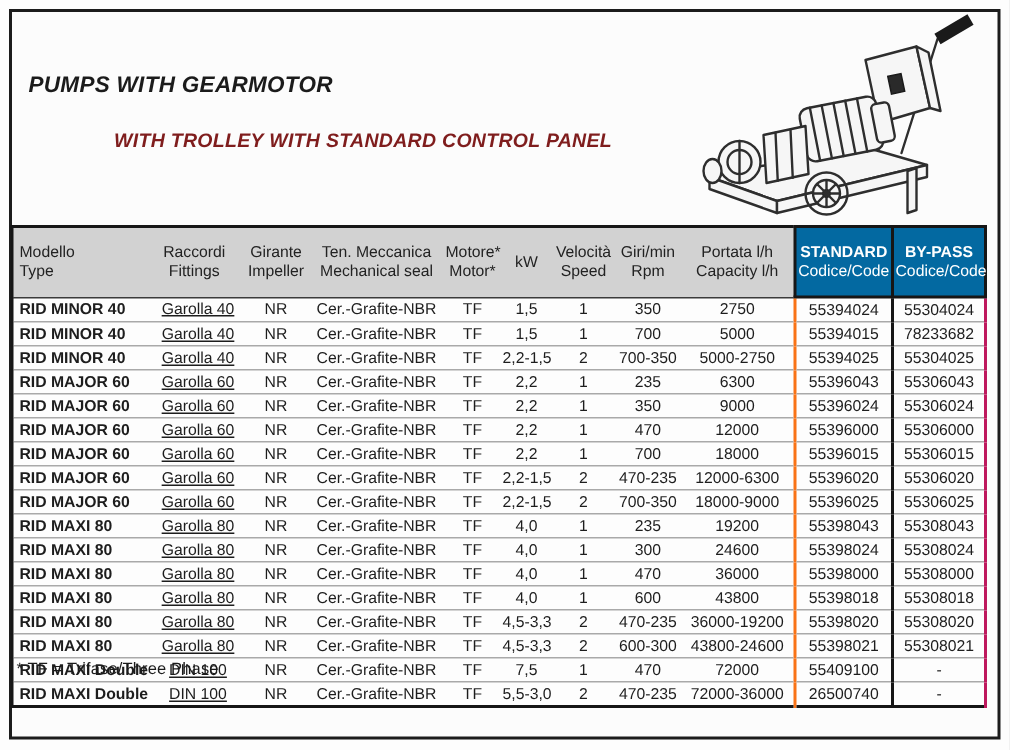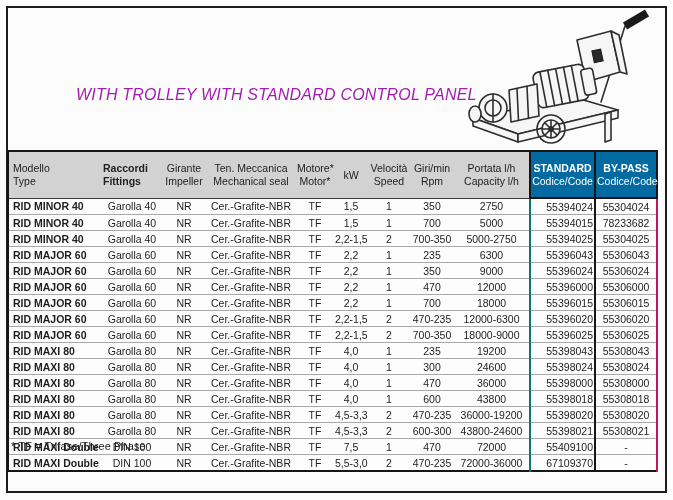--- a/index.html
+++ b/index.html
@@ -11,68 +11,69 @@
     position:absolute; left:6px; top:6px; right:6px; bottom:7px;
     border:2px solid #1c1c1c; background:#fcfcfc;
   }
   .title1 {
     position:absolute; left:19px; top:48px;
     font-size:15px; font-weight:bold; font-style:italic; color:#1b1b1b;
     letter-spacing:0.2px; white-space:nowrap;
   }
   .title2 {
     position:absolute; left:76px; top:86px;
-    font-size:16px; font-weight:normal; font-style:italic; color:#a21caf;
+    font-size:13px; font-weight:bold; font-style:italic; color:#7f1d1d;
     letter-spacing:0.2px; white-space:nowrap;
   }
   .illus { position:absolute; right:2px; top:2px; width:218px; height:146px; }
 
   table.spec {
     position:absolute; left:7px; top:150px; width:565px;
     border-collapse:collapse; table-layout:fixed;
     border:2px solid #161616;
   }
   .spec th {
     background:#d2d2d2; color:#222; font-weight:normal;
     font-size:10.5px; line-height:13px; padding:4px 1px 3px 1px;
     text-align:center; vertical-align:middle; height:38px;
   }
   .spec th.col-model { text-align:left; padding-left:4px; }
-  .spec th.col-fittings { text-align:left; padding-right:6px;font-weight:bold; }
+  .spec th.col-fittings { text-align:center; padding-right:6px; }
   .spec th .l1 { display:block; }
   .spec th .l2 { display:block; }
   .spec th.dark { background:#0369a1; color:#fff; border:2px solid #161616; }
   .spec th.dark .l1 { font-weight:bold; }
 
   .spec td {
     font-size:10.5px; line-height:12px; color:#1d1d1d;
     text-align:center; padding:1px 1px; height:13px;
     border-top:1px solid #a9a9a9; background:#fdfdfd;
     white-space:nowrap; overflow:hidden;
   }
   .spec tbody tr:first-child td { border-top:1.5px solid #3a3a3a; }
   .spec td.c0 { text-align:left; font-weight:bold; padding-left:4px; font-size:10.5px; }
-  .spec td.c1 { text-align:center; }
-  .spec td.c9 { border-left:2px solid #0f766e; border-right:2px solid #161616;text-align:right; }
+  .spec td.c1 { text-align:center;text-decoration:underline; }
+  .spec td.c9 { border-left:2px solid #f97316; border-right:2px solid #161616; }
   .spec td.c10 { border-right:2px solid #be185d; }
 
   .footnote {
     position:absolute; left:11px; top:440px;
     font-size:11px; color:#1b1b1b; letter-spacing:0.1px;
   }
   .lineart { stroke:#2e2e2e; fill:none; stroke-width:1.6; stroke-linejoin:round; stroke-linecap:round; }
   .lineart-fill { stroke:#2e2e2e; fill:#f6f6f6; stroke-width:1.6; stroke-linejoin:round; }
   .lineart-dark { stroke:#1a1a1a; fill:#2a2a2a; }
 </style>
 </head>
 <body>
 
 <div class="canvas">
   <div class="frame"></div>
 
+  <div class="title1">PUMPS WITH GEARMOTOR</div>
   <div class="title2">WITH TROLLEY WITH STANDARD CONTROL PANEL</div>
 
   <svg class="illus" viewBox="0 0 218 146">
 
     <polygon class="lineart-fill" points="20,116 120,95 165,108 65,132"></polygon>
     <polygon class="lineart-fill" points="20,116 20,124 65,140 65,132"></polygon>
     <polygon class="lineart-fill" points="65,132 65,140 165,116 165,108"></polygon>
 
     <polygon class="lineart-fill" points="152,112 158,110 158,138 152,140"></polygon>
 
@@ -384,20 +385,20 @@
         <tr>
           <td class="c0">RID MAXI Double 2Q</td>
           <td class="c1">DIN 100</td>
           <td class="c2">NR</td>
           <td class="c3">Cer.-Grafite-NBR</td>
           <td class="c4">TF</td>
           <td class="c5">5,5-3,0</td>
           <td class="c6">2</td>
           <td class="c7">470-235</td>
           <td class="c8">72000-36000</td>
-          <td class="c9">67109370</td>
+          <td class="c9">26500740</td>
           <td class="c10">-</td>
         </tr>
       </tbody>
   </table>
 
   <div class="footnote">* TF = Trifase/Three Phase</div>
 </div>
 
 </body></html>

